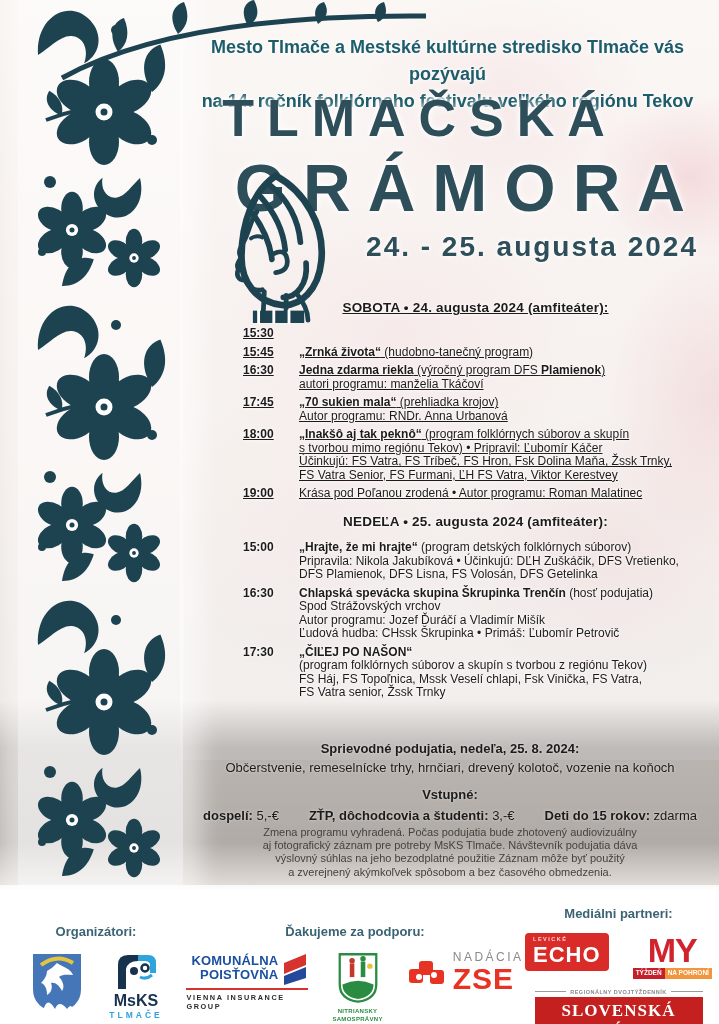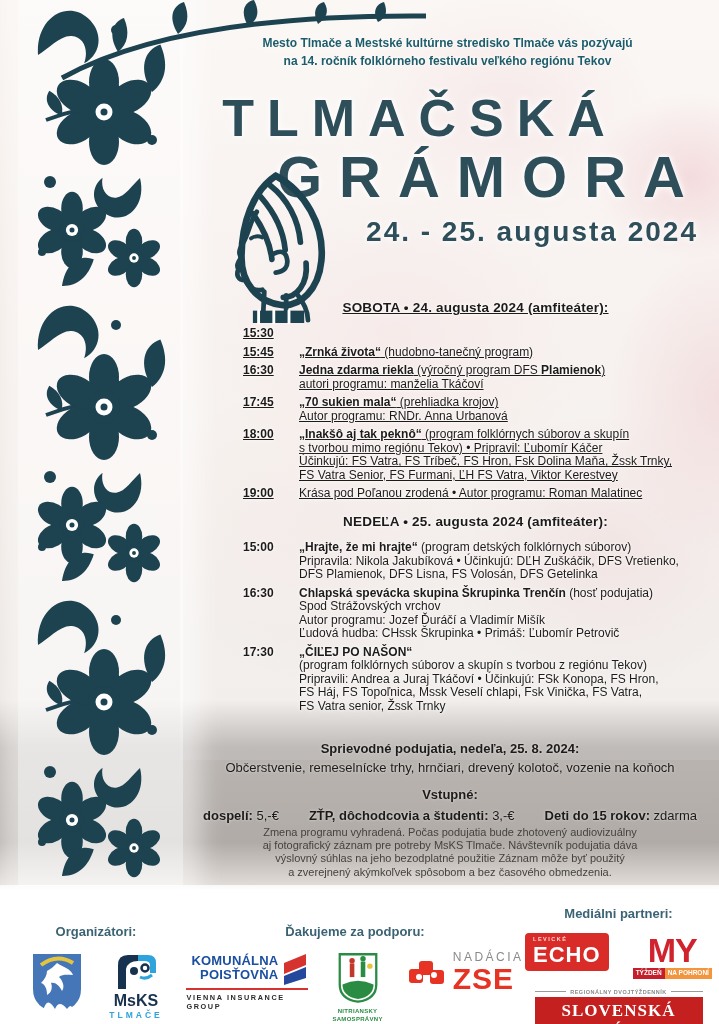--- a/index.html
+++ b/index.html
@@ -17,26 +17,26 @@
       linear-gradient(180deg,#f7f2ee 0%,#f3eae6 30%,#efe7e2 55%,#e9e3df 72%,#e6e1dd 100%);}
   .center-wash{position:absolute;left:180px;right:0;top:0;height:760px;background:rgba(255,255,255,0.42);}
   .gray-band{position:absolute;left:0;right:0;top:700px;height:190px;
     background:linear-gradient(180deg,rgba(141,136,132,0) 0%,rgba(141,136,132,0.50) 25%,rgba(132,127,123,0.55) 75%,rgba(141,136,132,0) 100%);}
   .band-backdrop{position:absolute;left:18px;top:0;width:165px;height:886px;
     background:rgba(255,255,255,0.66);box-shadow:0 0 22px 18px rgba(255,255,255,0.5);}
   .ornament-band{position:absolute;left:16px;top:0;}
   .top-branch{position:absolute;left:58px;top:0;}
   
   .intro{position:absolute;left:190px;top:34px;width:515px;text-align:center;
-    color:#1d5d6b;font-weight:bold;font-size:12px;line-height:1.5;
+    color:#1d5d6b;font-weight:bold;font-size:18px;line-height:1.5;
     text-shadow:0 0 4px #fff,0 0 8px rgba(255,255,255,.8);}
   .title-block{position:absolute;left:190px;top:90px;width:512px;color:#2e4e5a;
     text-shadow:0 0 5px #fff,0 0 10px rgba(255,255,255,.85);}
   .title-l1{font-size:52px;font-weight:bold;letter-spacing:13px;text-align:center;padding-right:52px;line-height:1.08;}
-  .title-l2{font-size:58px;font-weight:bold;letter-spacing:17px;text-align:right;line-height:1.05;margin-top:1px;}
+  .title-l2{font-size:66px;font-weight:bold;letter-spacing:17px;text-align:right;line-height:1.05;margin-top:8px;}
   .title-date{font-size:28px;font-weight:bold;letter-spacing:2px;text-align:right;padding-right:4px;margin-top:8px;}
   .head-logo{position:absolute;left:194px;top:168px;}
   
   .prog{position:absolute;left:243px;width:465px;color:#1d1b1a;font-size:12px;line-height:1.125;
     text-shadow:0 0 3px #fff,0 0 6px rgba(255,255,255,.75);}
   .prog-sat{top:300px;text-decoration:underline;} .prog-sun{top:514px;}
   .prog-heading{font-weight:bold;font-size:13.5px;text-align:center;margin-bottom:12px;letter-spacing:.2px;}
   .prog-row{display:grid;grid-template-columns:44px 1fr;column-gap:12px;margin-bottom:5px;}
   .prog-time{font-weight:bold;}
   .prog-line{min-height:13.5px;}
@@ -249,21 +249,20 @@
             <div class="prog-line"><span>Spod Strážovských vrchov</span></div>
             <div class="prog-line"><span>Autor programu: Jozef Ďuráčí a Vladimír Mišík</span></div>
             <div class="prog-line"><span>Ľudová hudba: CHssk Škrupinka • Primáš: Ľubomír Petrovič</span></div>
           </div>
         </div>
         <div class="prog-row">
           <div class="prog-time">17:30</div>
           <div class="prog-body">
             <div class="prog-line"><span class="b">„ČIĽEJ PO NAŠON“</span></div>
             <div class="prog-line"><span>(program folklórnych súborov a skupín s tvorbou z regiónu Tekov)</span></div>
-            <div class="prog-line"><span>Pripravili: Andrea a Juraj Tkáčoví • Účinkujú: FSk Konopa, FS Hron,</span></div>
             <div class="prog-line"><span>FS Háj, FS Topoľnica, Mssk Veselí chlapi, Fsk Vinička, FS Vatra,</span></div>
             <div class="prog-line"><span>FS Vatra senior, Žssk Trnky</span></div>
           </div>
         </div>
       </div>
   </div>
 
   <div class="side-events">
     <div class="h">Sprievodné podujatia, nedeľa, 25. 8. 2024:</div>
     <div>Občerstvenie, remeselnícke trhy, hrnčiari, drevený kolotoč, vozenie na koňoch</div>

